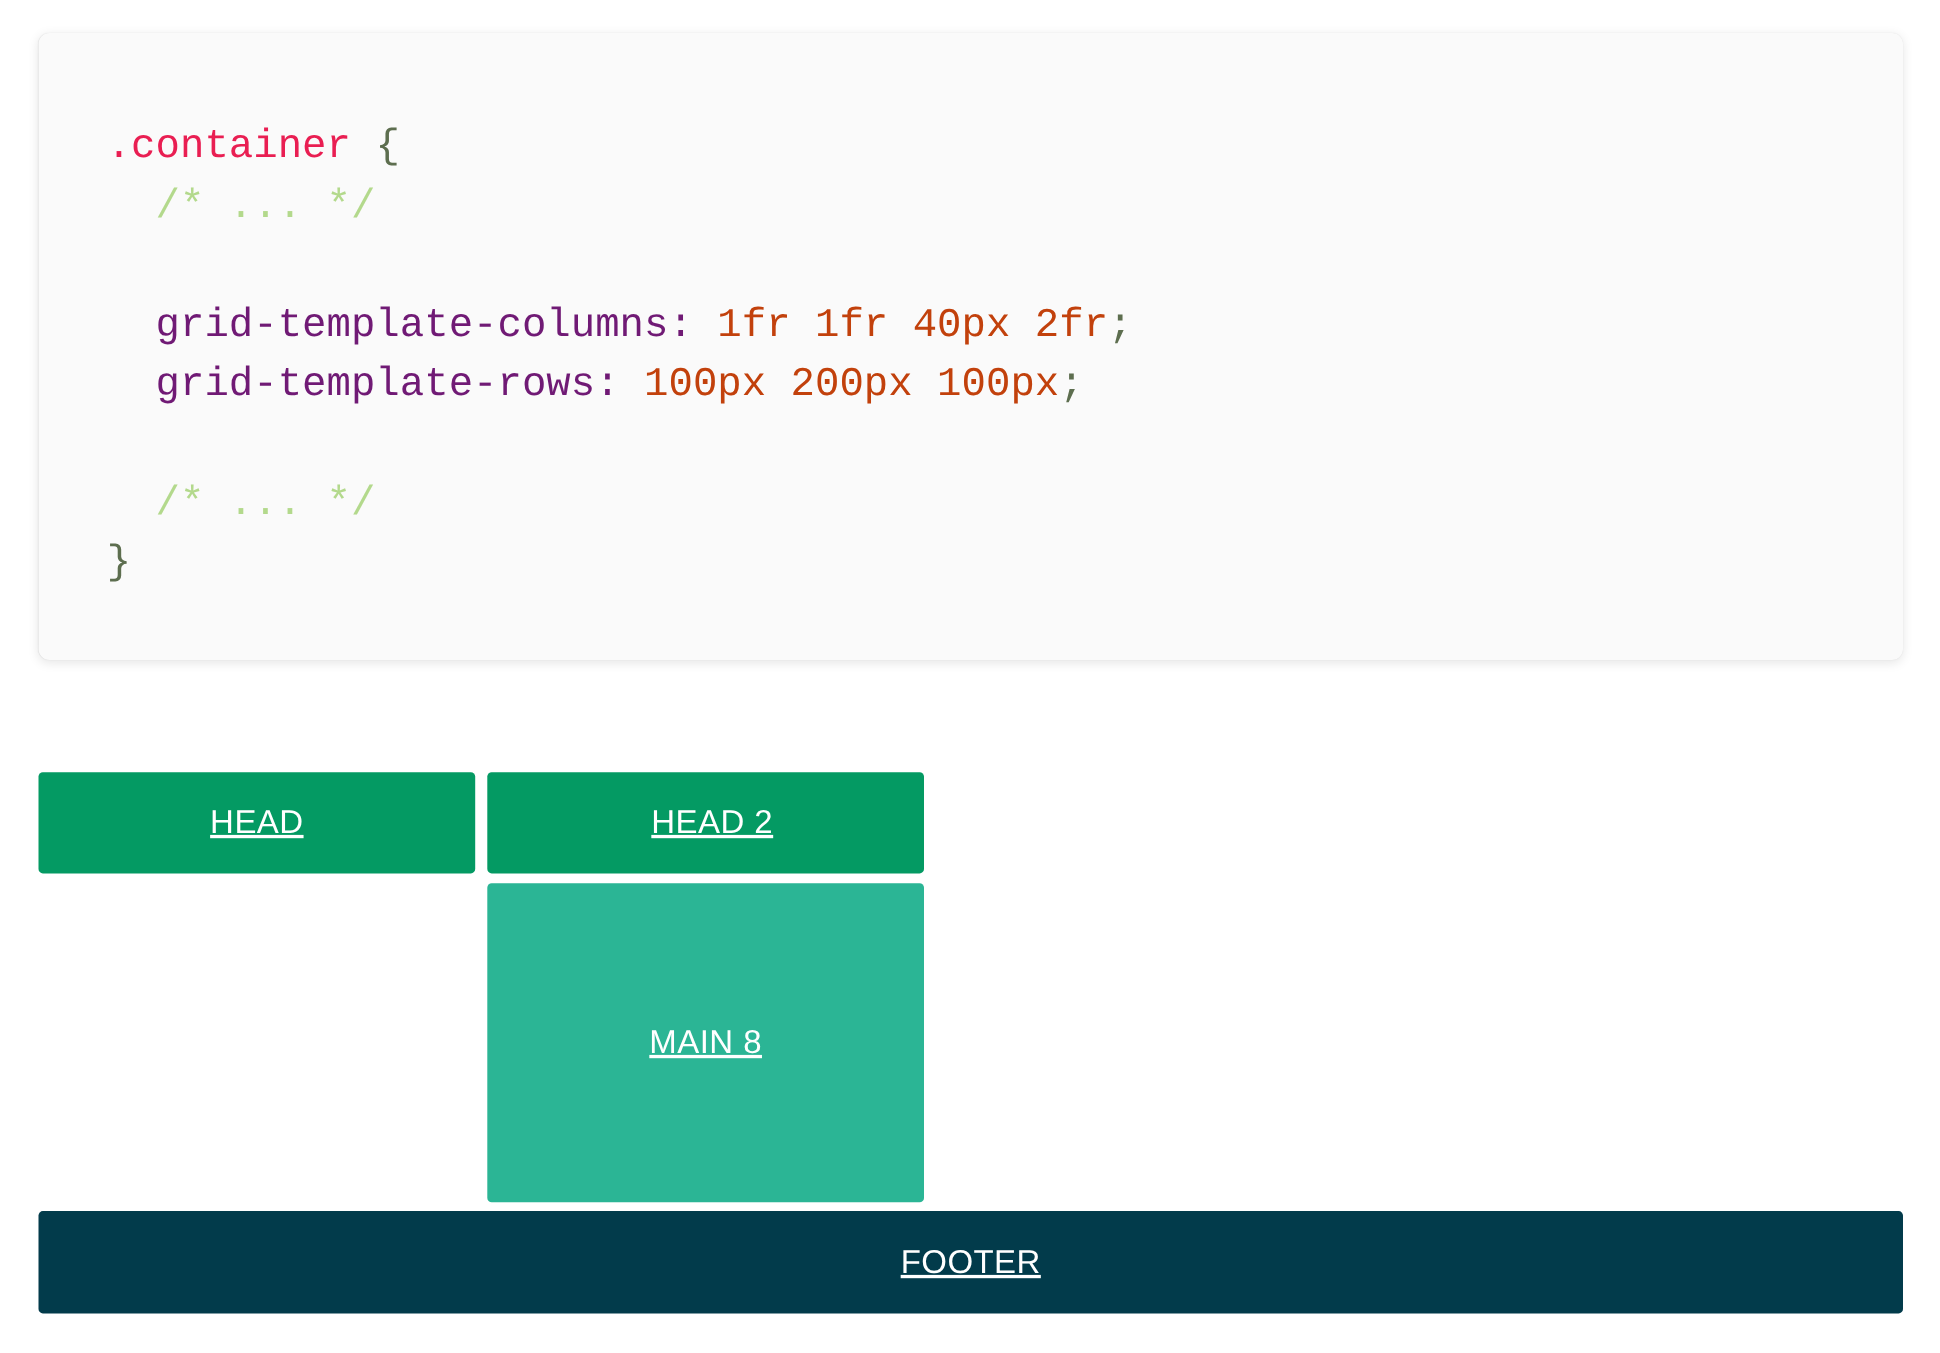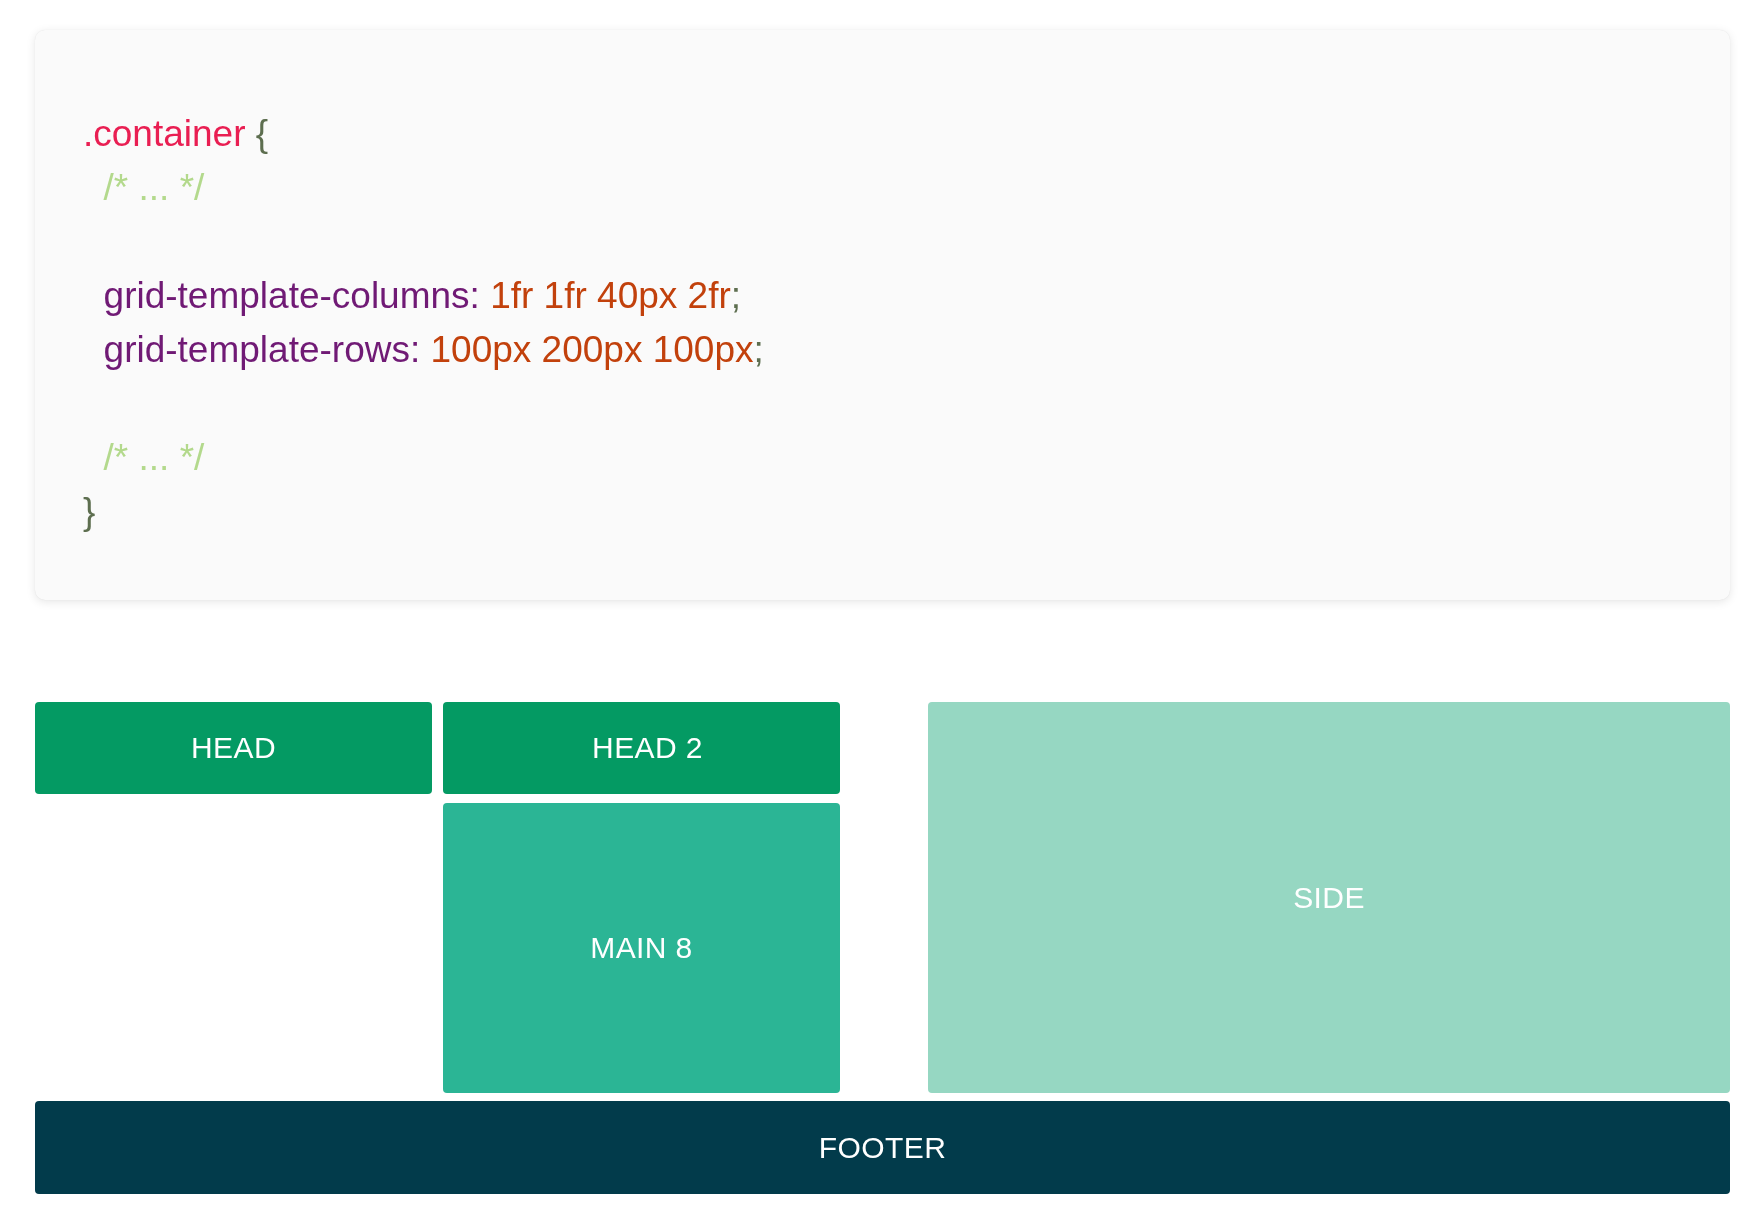--- a/index.html
+++ b/index.html
@@ -31,24 +31,24 @@
     height: 570px;
     background: #fafafa;
     border-radius: 10px;
     box-shadow: 0 2px 10px rgba(0,0,0,0.10), 0 0 1px rgba(0,0,0,0.10);
     box-sizing: border-box;
     overflow: hidden;
   }
 
   .code-block {
     position: absolute;
-    left: 48px;
+    left: 62px;
     top: 40px;
     right: 20px;
-    font-family: Liberation Sans, sans-serif;
+    font-family: Liberation Mono, monospace;
     font-size: 37px;
     line-height: 54px;
     white-space: pre;
     color: #5d6e4f;
     letter-spacing: 0px;
   }
   .code-line { display: block; height: 54px; }
   .code-line.blank { height: 54px; }
 
   .tok-selector { color: #e91e52; }
@@ -71,20 +71,21 @@
     border-radius: 4px;
     display: flex;
     align-items: center;
     justify-content: center;
     color: #ffffff;
     font-family: "Liberation Sans", sans-serif;
     font-size: 30px;
     font-weight: 400;
     letter-spacing: 0.4px;
     box-sizing: border-box;
+    text-decoration: underline;
   }
 
   .cell-head   { left: 0px;    top: 0px;   width: 397px;  height: 92px;  background: #049a63; }
   .cell-head2  { left: 408px;  top: 0px;   width: 397px;  height: 92px;  background: #049a63; padding-left: 12px; }
   .cell-main   { left: 0px;    top: 101px; width: 397px;  height: 290px; background: #2bb595; }
   .cell-main2  { left: 408px;  top: 101px; width: 397px;  height: 290px; background: #2bb595; }
   .cell-side   { left: 893px;  top: 0px;   width: 802px;  height: 391px; background: #96d7c2; }
   .cell-footer { left: 0px;    top: 399px; width: 1695px; height: 93px;  background: #023b4b; }
 </style>
 </head>
@@ -104,22 +105,19 @@
 
     <div class="cell cell-head2">
       <span>HEAD 2</span>
     </div>
 
 
     <div class="cell cell-main2">
       <span>MAIN 8</span>
     </div>
 
-    <div class="cell cell-side">
-      <span>SIDE</span>
-    </div>
 
     <div class="cell cell-footer">
       <span>FOOTER</span>
     </div>
 
   </div>
 </div>
 
 </body></html>

